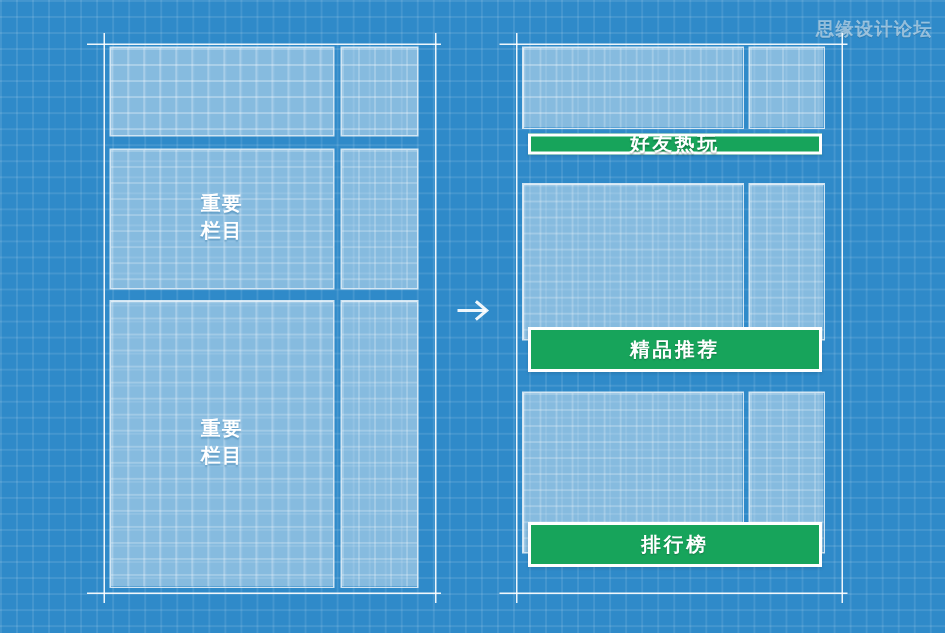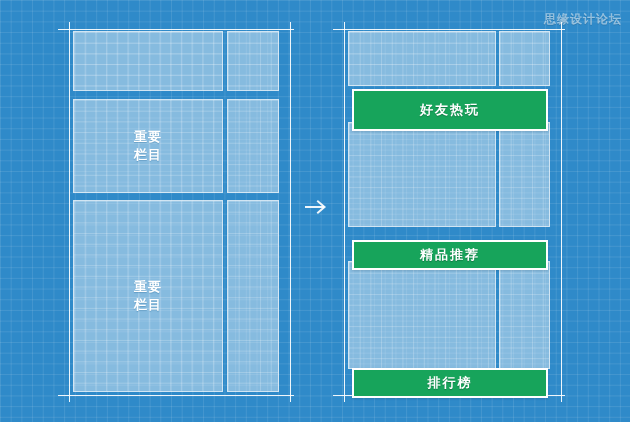--- a/index.html
+++ b/index.html
@@ -194,25 +194,25 @@
     <div class="block" style="left:349px; top:262px; width:146px; height:106px;">
       <div class="block-label"></div>
     </div>
 
     <div class="block" style="left:500px; top:262px; width:49px; height:106px;">
       <div class="block-label"></div>
     </div>
 
   </div>
 
-  <div class="greenbar" style="left:352px; top:89px; width:196px; height:42px;">
+  <div class="greenbar" style="left:352px; top:89px; width:196px; height:14px;">
     <span>好友热玩</span>
   </div>
 
-  <div class="greenbar" style="left:352px; top:240px; width:196px; height:30px;">
+  <div class="greenbar" style="left:352px; top:218px; width:196px; height:30px;">
     <span>精品推荐</span>
   </div>
 
-  <div class="greenbar" style="left:352px; top:368px; width:196px; height:30px;">
+  <div class="greenbar" style="left:352px; top:348px; width:196px; height:30px;">
     <span>排行榜</span>
   </div>
 
 </div>
 
 </body></html>

